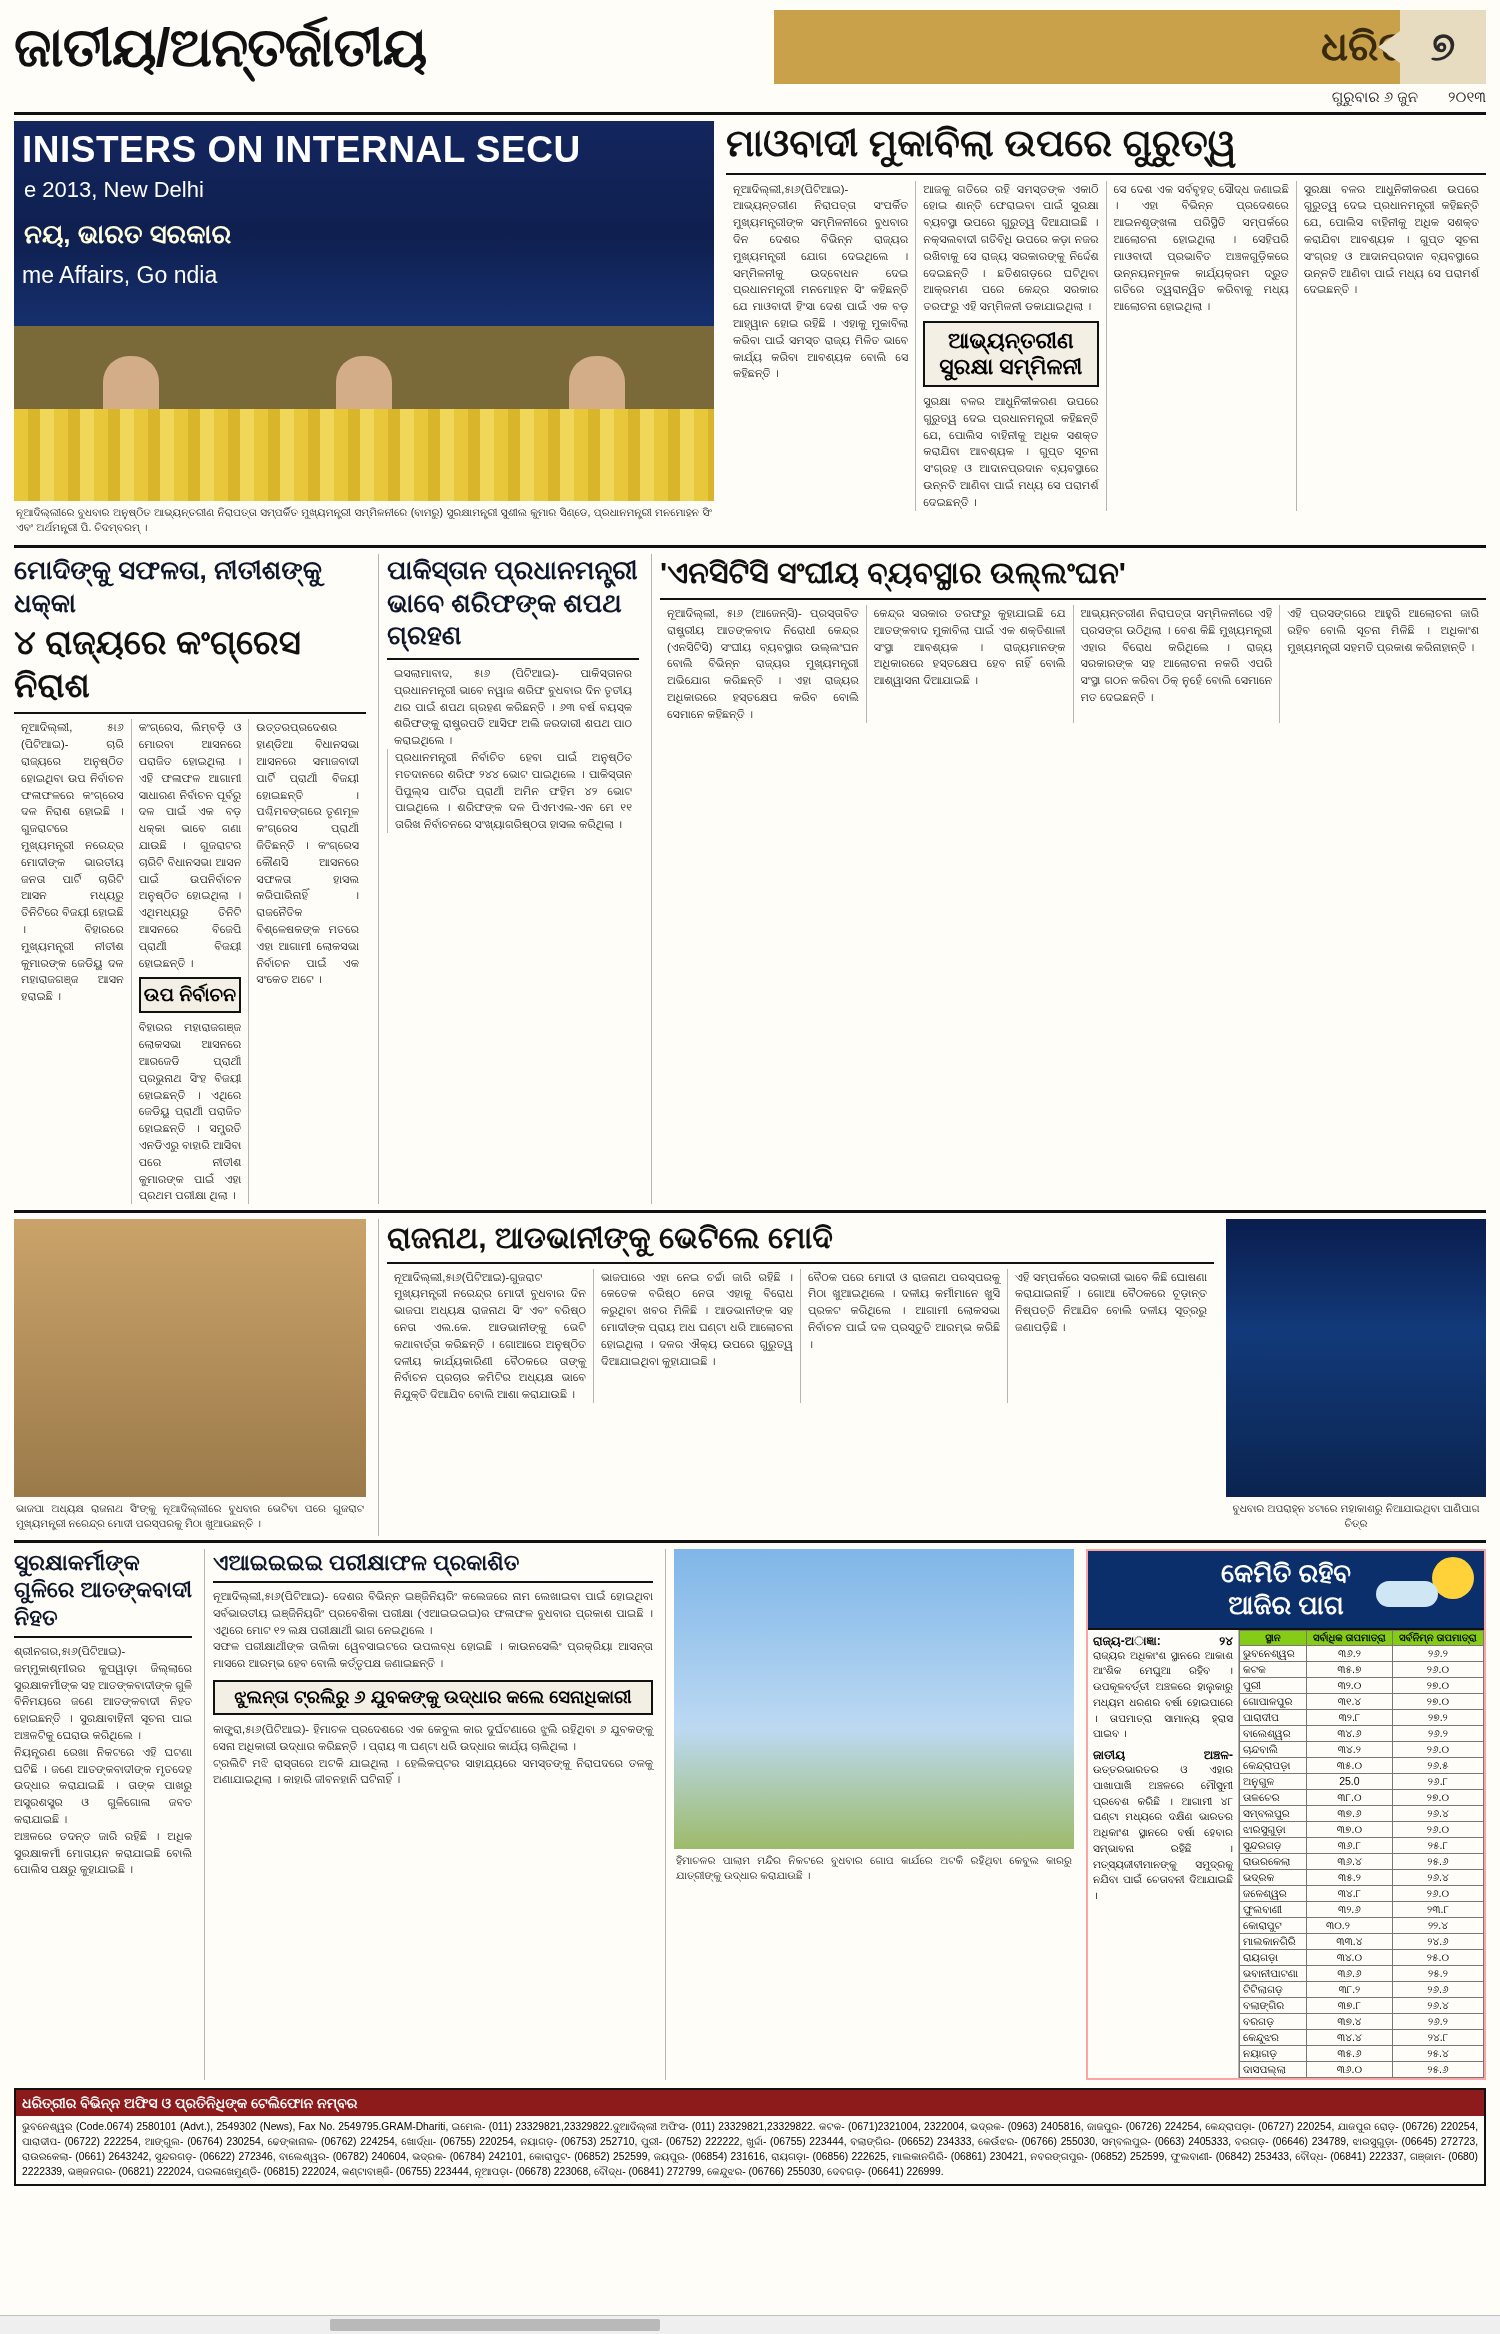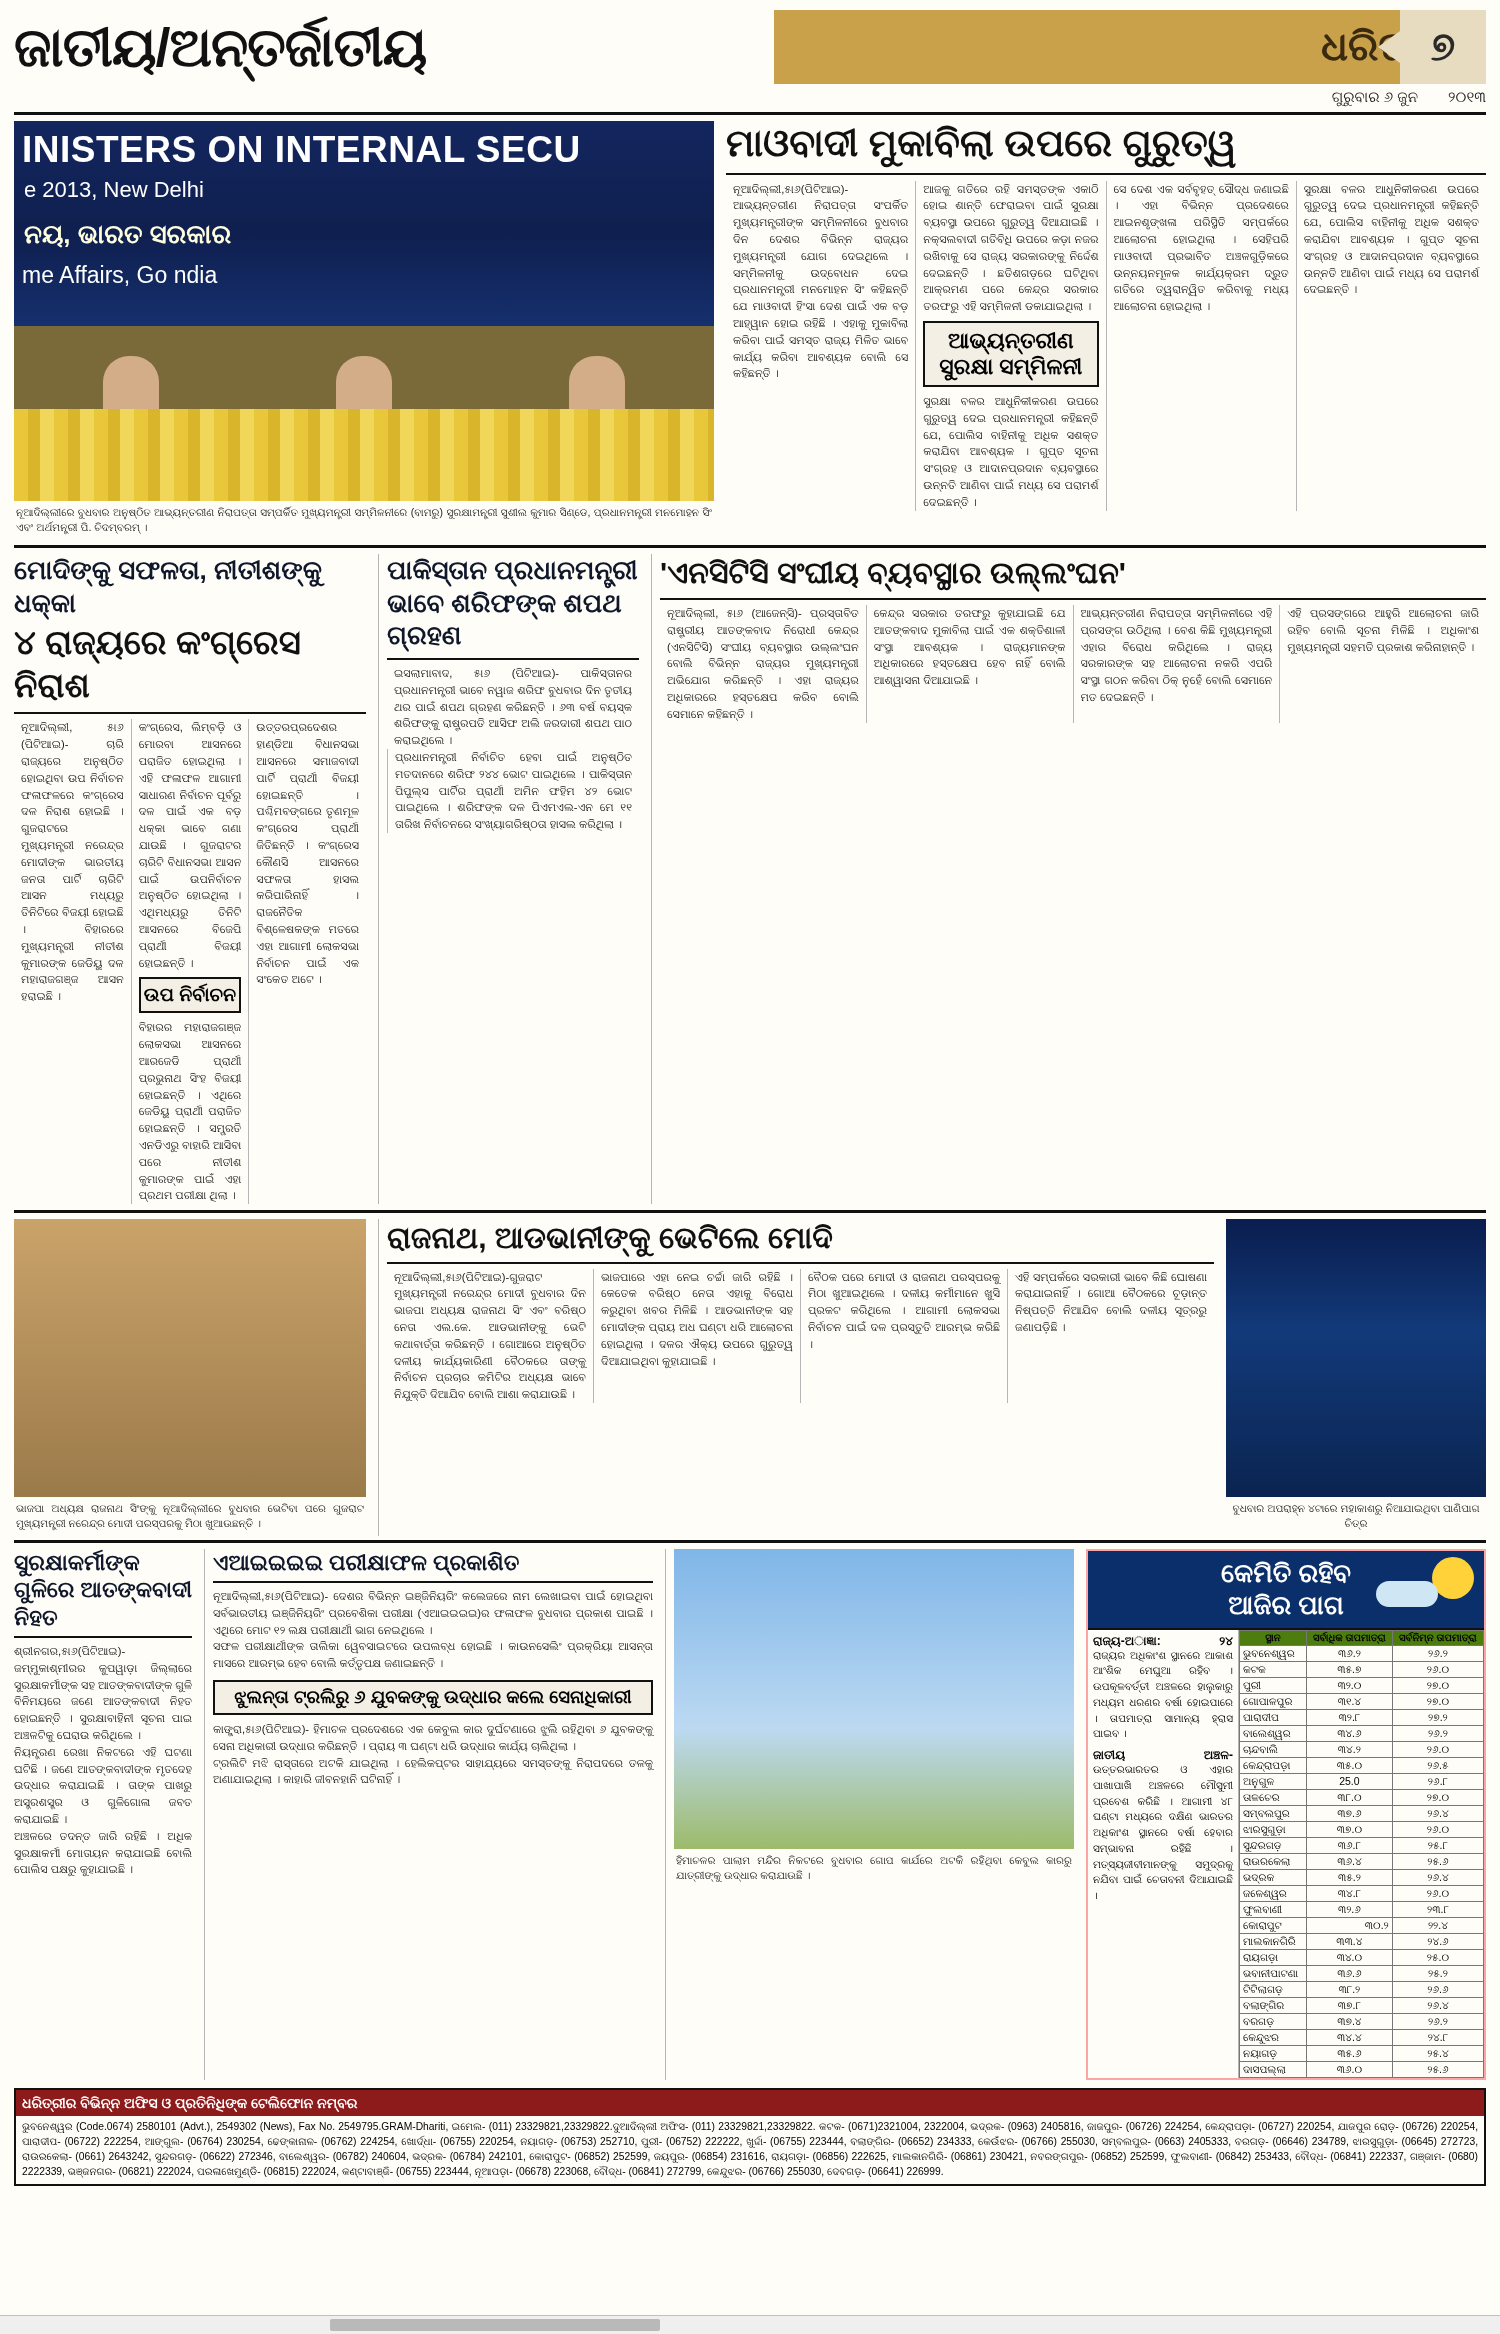--- a/index.html
+++ b/index.html
@@ -66,21 +66,21 @@
   .box-head{
     border:2px solid #111;text-align:center;font-size:22px;font-weight:bold;padding:5px 2px;margin:6px 0;background:#f4efe4;
   }
   
   .c{padding:0 7px;}
   
   .wx-title{background:#0b2f6b;color:#fff;text-align:center;font-size:26px;font-weight:bold;line-height:1.25;padding:6px 4px;}
   .wx-wrap{border:2px solid #fca5a5;}
   table.wx{width:100%;border-collapse:collapse;font-size:10.5px;}
   table.wx th,table.wx td{border:1px solid #777;padding:1px 3px;}
-  table.wx th{background:#4d7c0f;font-size:10px;}
+  table.wx th{background:#84cc16;font-size:10px;}
   .wx-left{font-size:10.5px;line-height:1.5;text-align:justify;}
   
   .footer{border:2px solid #111;margin-top:8px;padding:4px 6px;font-size:10.3px;line-height:1.45;text-align:justify;}
   .footer .f-head{background:#8e1b1b;color:#fff;font-size:14px;font-weight:bold;padding:3px 6px;margin:-4px -6px 4px;}
   
   .scroll{position:absolute;left:0;right:0;bottom:0;height:18px;background:#efefef;border-top:1px solid #c0c0c0;}
   .scroll .thumb{position:absolute;left:330px;width:330px;top:3px;height:12px;background:#b9b9b9;border-radius:2px;}
   .cable-photo{background:linear-gradient(#7fb6e8,#bcd9f2 60%,#9dbb6a);}
   .map-photo{background:linear-gradient(#0a1d4e,#123a7a 40%,#0b2450);}
   .rally-photo{background:linear-gradient(#caa36a,#9b7a4a);}
@@ -391,21 +391,21 @@
                     <td style="text-align: center;">୩୪.୮</td>
                     <td style="text-align: center;">୨୬.୦</td>
                   </tr>
                   <tr>
                     <td>ଫୁଲବାଣୀ</td>
                     <td style="text-align: center;">୩୨.୬</td>
                     <td style="text-align: center;">୨୩.୮</td>
                   </tr>
                   <tr>
                     <td>କୋରାପୁଟ</td>
-                    <td style="text-align: right; padding-left: 19px;">୩୦.୨</td>
+                    <td style="text-align: left; padding-left: 19px;">୩୦.୨</td>
                     <td style="text-align: center;">୨୨.୪</td>
                   </tr>
                   <tr>
                     <td>ମାଲକାନଗିରି</td>
                     <td style="text-align: center;">୩୩.୪</td>
                     <td style="text-align: center;">୨୪.୬</td>
                   </tr>
                   <tr>
                     <td>ରାୟଗଡ଼ା</td>
                     <td style="text-align: center;">୩୪.୦</td>

